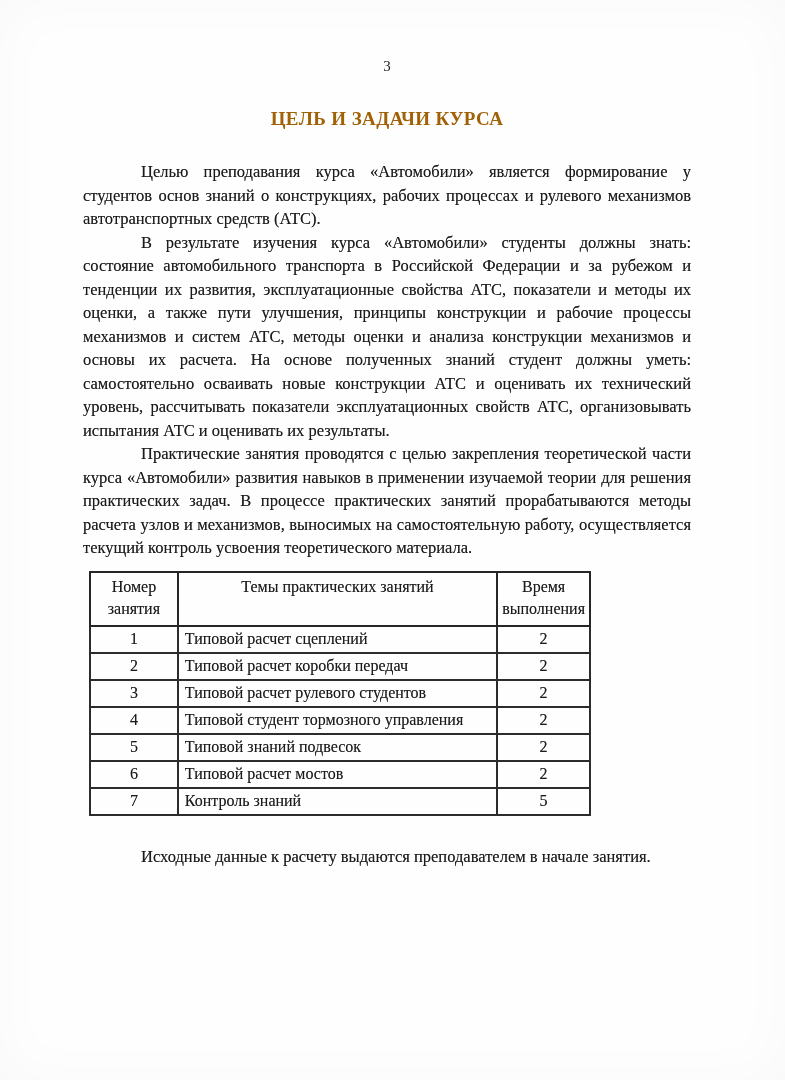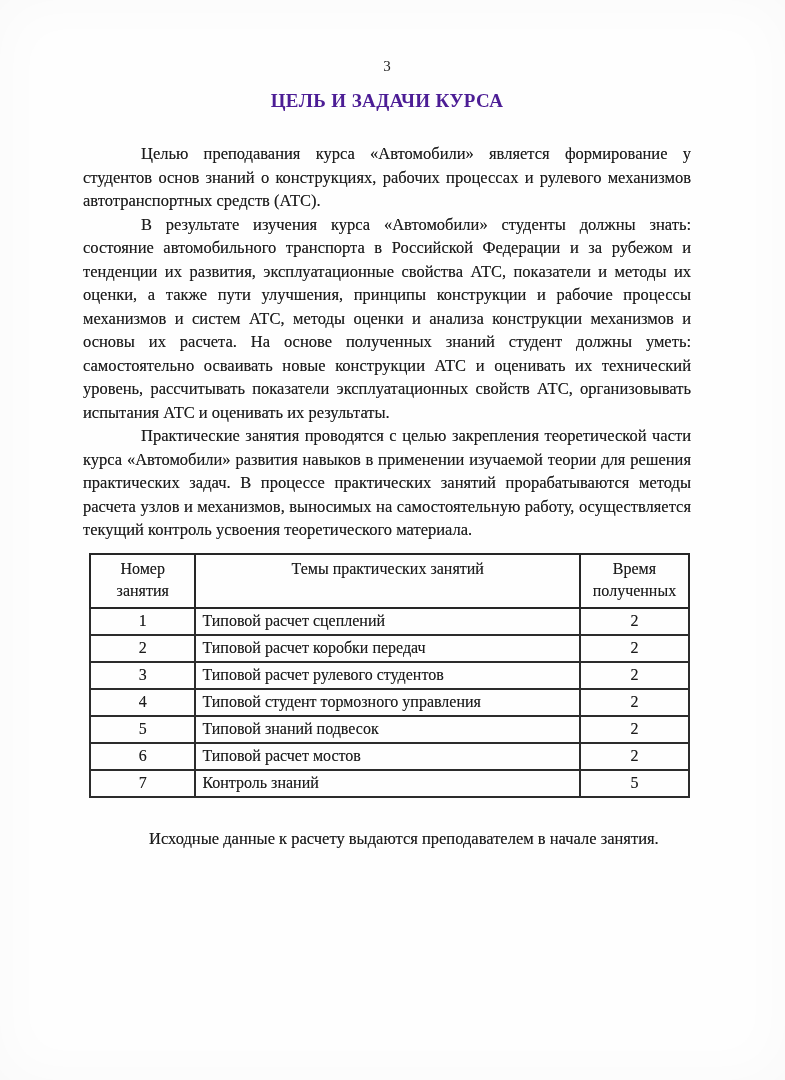--- a/index.html
+++ b/index.html
@@ -25,45 +25,45 @@
     width: 608px;
   }
   .page-number {
     text-align: center;
     padding-top: 57px;
     font-size: 15px;
     line-height: 18px;
     color: #222;
   }
   .doc-title {
-    margin-top: 15px;
+    margin-top: 33px;
     text-align: center;
     font-weight: bold;
     font-size: 19px;
     line-height: 22px;
     letter-spacing: 0.4px;
-    color: #4c1d95;
+    color: #a16207;
   }
   .body-text {
     margin-top: 30px;
     font-size: 16.5px;
     line-height: 23.5px;
     text-align: justify;
     text-shadow: 0 0 0.45px rgba(20,20,20,0.55);
   }
   .body-text p {
     margin: 0;
     text-indent: 58px;
     hyphens: auto;
     -webkit-hyphens: auto;
   }
   table.lessons {
     margin-top: 11px;
     margin-left: 6px;
-    width: 601px;
+    width: 502px;
     border-collapse: collapse;
     border: 2px solid #262626;
     font-size: 16px;
     text-shadow: 0 0 0.45px rgba(20,20,20,0.5);
   }
   table.lessons th {
     font-weight: normal;
     border: 2px solid #262626;
     vertical-align: top;
     text-align: center;
@@ -83,21 +83,21 @@
   td.cell-topic { text-align: left; padding-left: 10px; }
   td.cell-hours { text-align: center; }
   .closing {
     margin-top: 29px;
     font-size: 16.5px;
     line-height: 24px;
     text-align: justify;
     text-shadow: 0 0 0.45px rgba(20,20,20,0.55);
   }
   .closing p {
-    margin: 8px;
+    margin: 0;
     text-indent: 58px;
   }
 </style>
 </head>
 <body>
 
 <div class="page">
   <div class="content">
 
     <div class="page-number">3</div>
@@ -113,21 +113,21 @@
     <table class="lessons">
       <colgroup>
         <col class="col-num">
         <col class="col-topic">
         <col class="col-time">
       </colgroup>
       <thead>
         <tr>
           <th>Номер занятия</th>
           <th>Темы практических занятий</th>
-          <th>Время полученных</th>
+          <th>Время выполнения</th>
         </tr>
       </thead>
       <tbody>
         <tr>
           <td class="cell-num">1</td>
           <td class="cell-topic">Типовой расчет сцеплений</td>
           <td class="cell-hours">2</td>
         </tr>
         <tr>
           <td class="cell-num">2</td>

